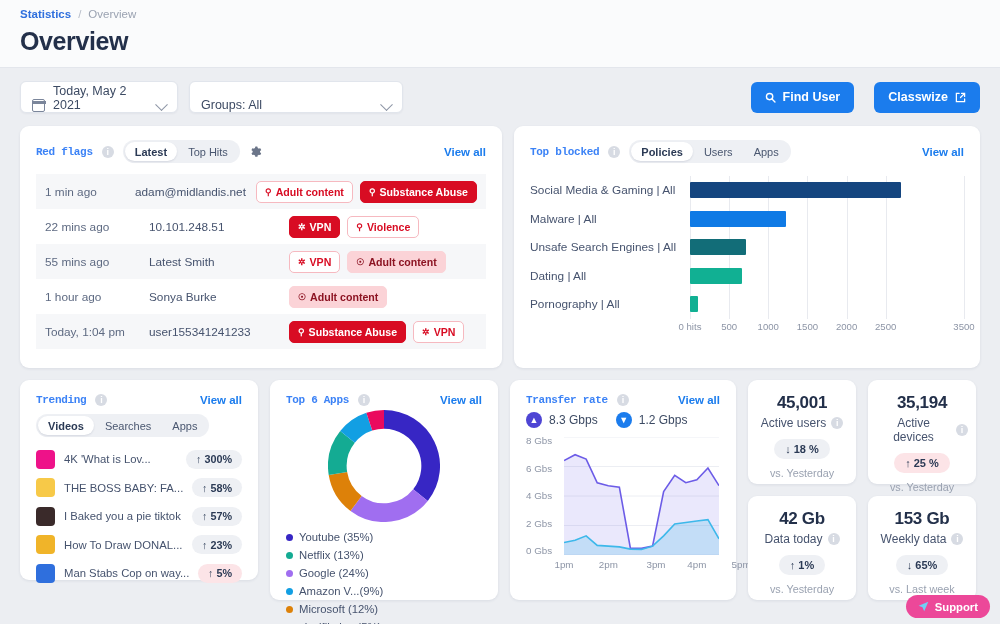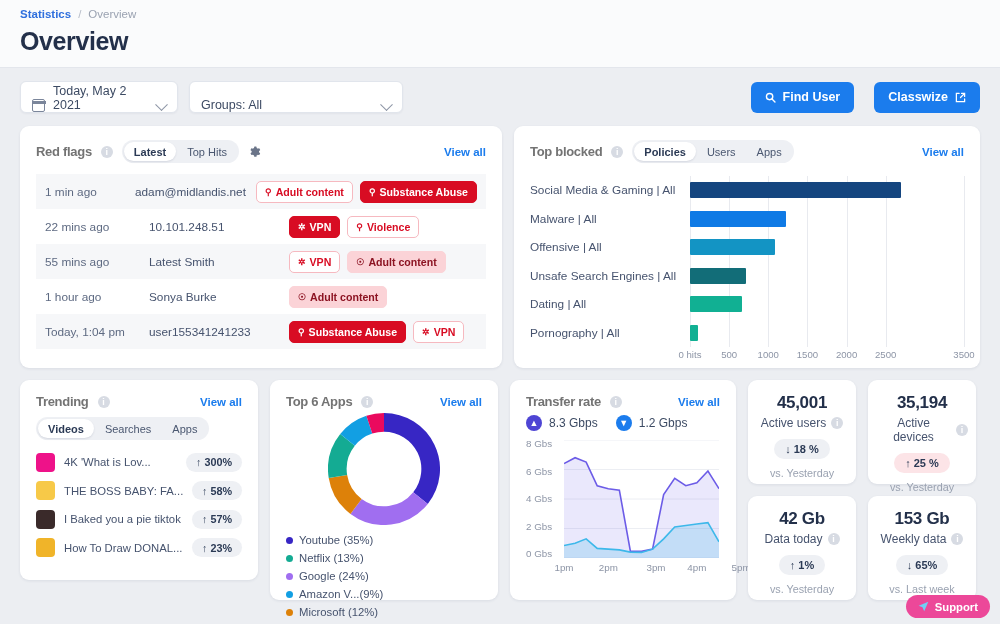--- a/index.html
+++ b/index.html
@@ -50,21 +50,21 @@
   .btn + .btn { margin-left: 9px; }
 
   
   .grid { padding: 0 20px; }
   .row { display: flex; gap: 12px; }
   .card {
     background: #fff; border-radius: 9px; box-shadow: 0 1px 3px rgba(35,50,85,.09);
     padding: 14px 16px 13px 16px; position: relative;
   }
   .card-head { display: flex; align-items: center; gap: 9px; margin-bottom: 11px; }
-  .card-title { font-size: 13px; font-weight: 700; color: #737373; letter-spacing: -.3px; }
+  .card-title { font-size: 11px; font-weight: 700; color: #3b82f6; letter-spacing: -.3px; font-family: Liberation Mono, monospace; }
   .info {
     width: 12px; height: 12px; border-radius: 50%; background: #d7dbe3; color: #fff;
     font-size: 9px; font-weight: 700; text-align: center; line-height: 12px; flex: none;
   }
   .viewall { margin-left: auto; font-size: 11.5px; color: #1b7ced; font-weight: 700; cursor: pointer; }
 
   .seg { display: flex; background: #eef0f4; border-radius: 14px; padding: 2px; gap: 1px; }
   .seg div {
     font-size: 11px; padding: 3.5px 10px; border-radius: 12px; color: #4b5straight; color: #4a5770;
     font-weight: 400; cursor: pointer; white-space: nowrap;
@@ -274,35 +274,20 @@
                   <div class="gl" style="left:28.57142857142857%"></div>
                   <div class="gl" style="left:42.857142857142854%"></div>
                   <div class="gl" style="left:57.14285714285714%"></div>
                   <div class="gl" style="left:71.42857142857143%"></div>
                   <div class="gl" style="left:100%"></div>
                 </div>
       <div class="bar-fill" style="width:35.14285714285714%;background:#0f7ae5"></div>
     </div>
             </div>
             <div class="bar-row">
-    <div class="bar-label">Offensive | All</div>
-    <div class="bar-track">
-      <div class="gridlines">
-                  <div class="gl" style="left:0%"></div>
-                  <div class="gl" style="left:14.285714285714285%"></div>
-                  <div class="gl" style="left:28.57142857142857%"></div>
-                  <div class="gl" style="left:42.857142857142854%"></div>
-                  <div class="gl" style="left:57.14285714285714%"></div>
-                  <div class="gl" style="left:71.42857142857143%"></div>
-                  <div class="gl" style="left:100%"></div>
-                </div>
-      <div class="bar-fill" style="width:30.857142857142854%;background:#1394c4"></div>
-    </div>
-            </div>
-            <div class="bar-row">
     <div class="bar-label">Unsafe Search Engines | All</div>
     <div class="bar-track">
       <div class="gridlines">
                   <div class="gl" style="left:0%"></div>
                   <div class="gl" style="left:14.285714285714285%"></div>
                   <div class="gl" style="left:28.57142857142857%"></div>
                   <div class="gl" style="left:42.857142857142854%"></div>
                   <div class="gl" style="left:57.14285714285714%"></div>
                   <div class="gl" style="left:71.42857142857143%"></div>
                   <div class="gl" style="left:100%"></div>
@@ -380,20 +365,25 @@
             <div class="tr-row">
     <span class="thumb" style="background:#3a2a2a"></span>
     <span class="tr-name">I Baked you a pie tiktok</span>
     <span class="pill ">↑ 57%</span>
   </div>
             <div class="tr-row">
     <span class="thumb" style="background:#f0b429"></span>
     <span class="tr-name">How To Draw DONAL...</span>
     <span class="pill ">↑ 23%</span>
   </div>
+            <div class="tr-row">
+    <span class="thumb" style="background:#2f6fdd"></span>
+    <span class="tr-name">Man Stabs Cop on way...</span>
+    <span class="pill warn">↑ 5%</span>
+  </div>
           </div>
       </div>
 
       <div class="card" style="width:228px;height:220px;">
         <div class="card-head" style="margin-bottom:4px;">
           <span class="card-title">Top 6 Apps</span>
           <span class="info">i</span>
           <span class="viewall">View all</span>
         </div>
         <div class="donut-wrap">

